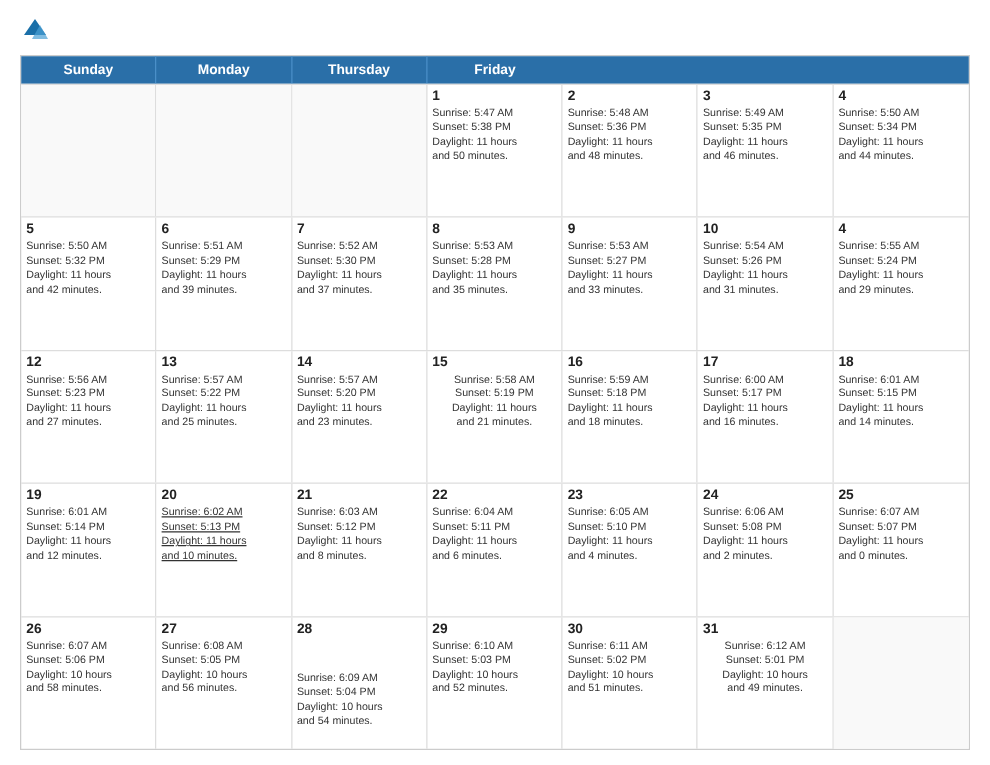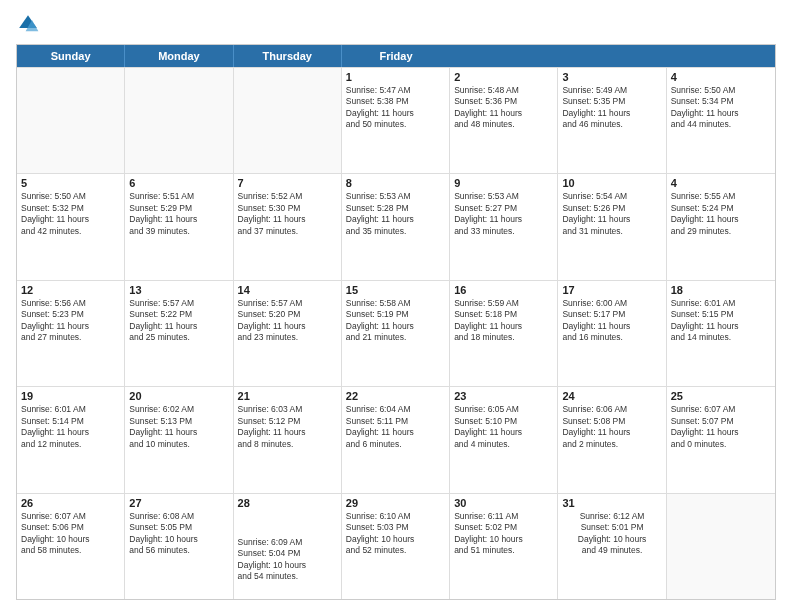--- a/index.html
+++ b/index.html
@@ -238,21 +238,21 @@
           </div>
           <div class="cal-cell">
             <div class="day-num">14</div>
             <div class="day-info" style="white-space: pre-line;">Sunrise: 5:57 AM
 Sunset: 5:20 PM
 Daylight: 11 hours
 and 23 minutes.</div>
           </div>
           <div class="cal-cell">
             <div class="day-num">15</div>
-            <div class="day-info" style="white-space: pre-line;">Sunrise: 5:58 AM
+            <div class="day-info" style="white-space: pre-line; text-align: center;">Sunrise: 5:58 AM
 Sunset: 5:19 PM
 Daylight: 11 hours
 and 21 minutes.</div>
           </div>
           <div class="cal-cell">
             <div class="day-num">16</div>
             <div class="day-info" style="white-space: pre-line;">Sunrise: 5:59 AM
 Sunset: 5:18 PM
 Daylight: 11 hours
 and 18 minutes.</div>
@@ -275,21 +275,21 @@
         <div class="cal-row">
           <div class="cal-cell">
             <div class="day-num">19</div>
             <div class="day-info" style="white-space: pre-line;">Sunrise: 6:01 AM
 Sunset: 5:14 PM
 Daylight: 11 hours
 and 12 minutes.</div>
           </div>
           <div class="cal-cell">
             <div class="day-num">20</div>
-            <div class="day-info" style="white-space: pre-line;">Sunrise: 6:02 AM
+            <div class="day-info" style="white-space: pre-line; text-decoration: underline;">Sunrise: 6:02 AM
 Sunset: 5:13 PM
 Daylight: 11 hours
 and 10 minutes.</div>
           </div>
           <div class="cal-cell">
             <div class="day-num">21</div>
             <div class="day-info" style="white-space: pre-line;">Sunrise: 6:03 AM
 Sunset: 5:12 PM
 Daylight: 11 hours
 and 8 minutes.</div>

